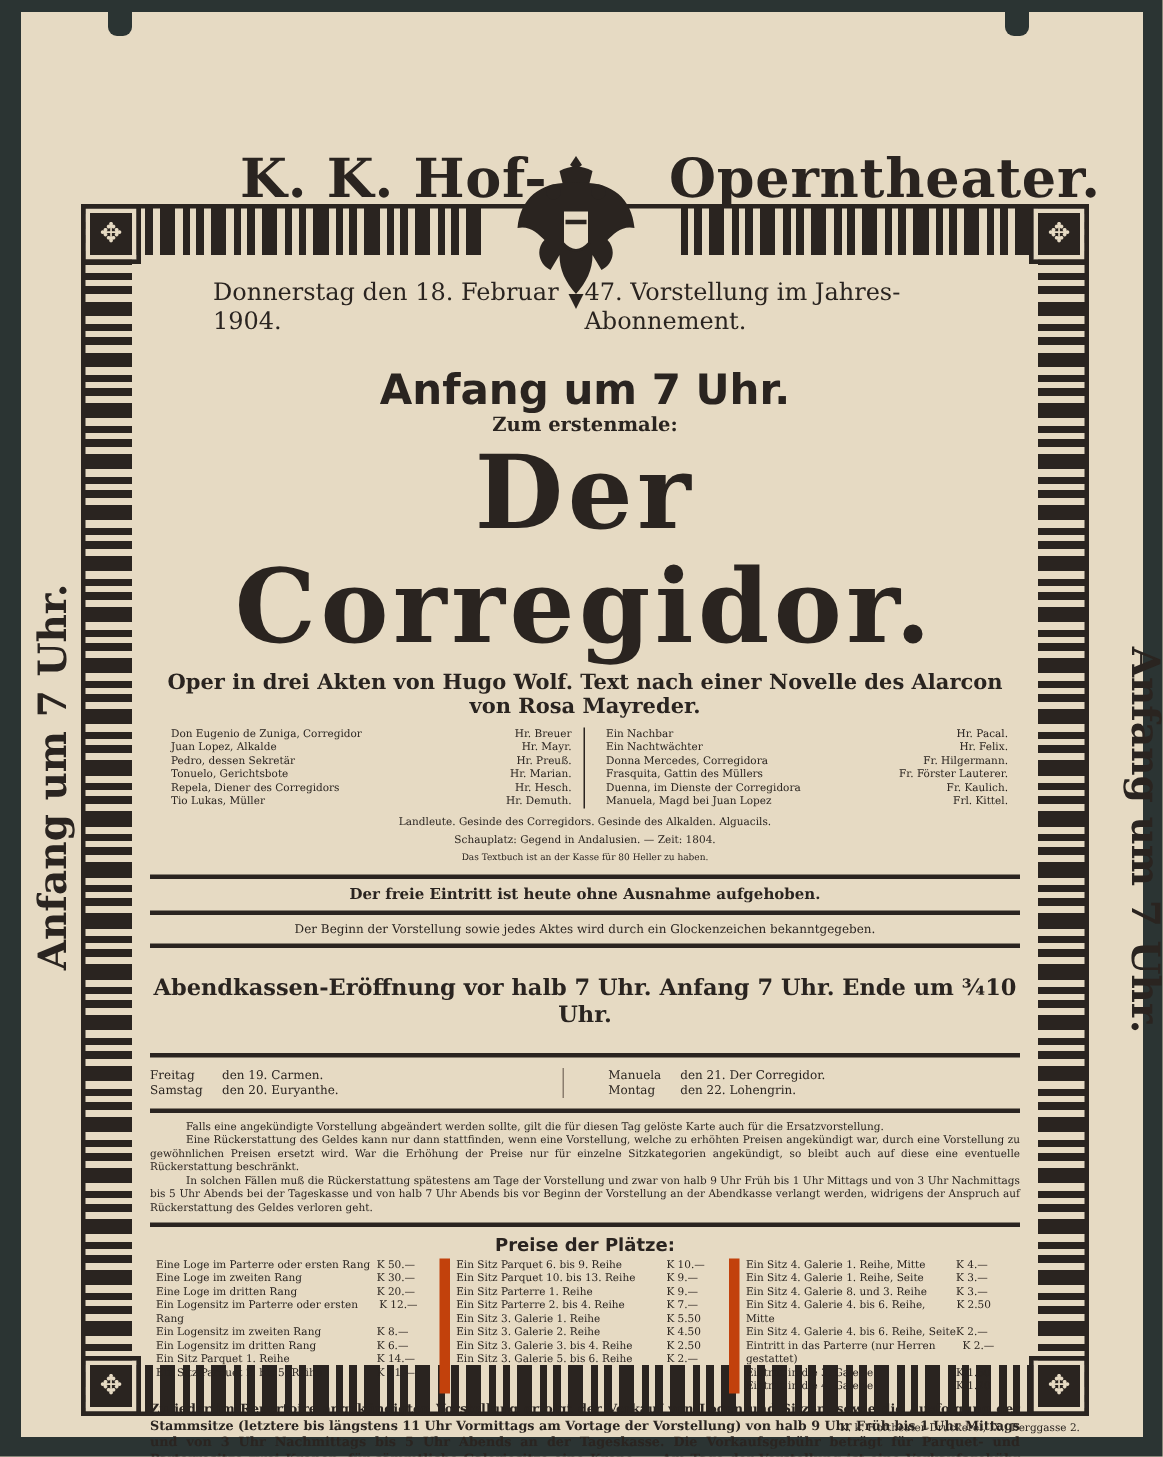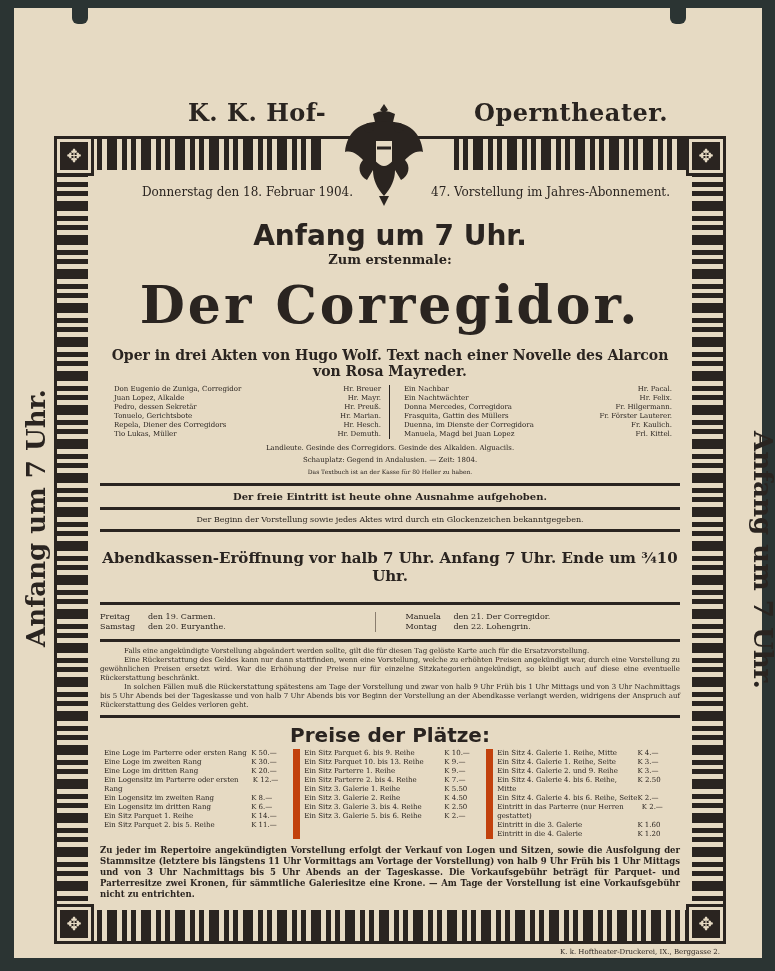--- a/index.html
+++ b/index.html
@@ -1,57 +1,57 @@
 <!DOCTYPE html>
 <html><head>
 <meta charset="utf-8">
 <style>
   html,body{margin:0;padding:0;}
   body{width:775px;height:971px;background:#2b3433;position:relative;overflow:hidden;font-family:"DejaVu Serif",serif;color:#2a2420;}
   .paper{position:absolute;left:14px;top:8px;width:748px;height:950px;background:#e6dac3;}
   .notch{position:absolute;top:0;width:16px;height:16px;background:#2b3433;border-radius:0 0 6px 6px;}
-  .hdr-left,.hdr-right{position:absolute;top:98px;font-family:"DejaVu Serif",serif;font-weight:bold;font-size:24px;letter-spacing:0.5px;color:#2a2420;margin-left:28px;}
+  .hdr-left,.hdr-right{position:absolute;top:98px;font-family:"DejaVu Serif",serif;font-weight:bold;font-size:36px;letter-spacing:0.5px;color:#2a2420;}
   .hdr-left{left:160px;}
   .hdr-right{left:446px;}
   .eagle{position:absolute;left:343px;top:100px;width:82px;height:110px;}
   
   .frame{position:absolute;left:54px;top:136px;width:672px;height:808px;}
   .band{position:absolute;background:
      repeating-linear-gradient(90deg,#2a2420 0 5px,#e6dac3 5px 9px,#2a2420 9px 14px,#e6dac3 14px 19px,#2a2420 19px 29px,#e6dac3 29px 34px);
   }
   .band.v{background:
      repeating-linear-gradient(0deg,#2a2420 0 5px,#e6dac3 5px 9px,#2a2420 9px 14px,#e6dac3 14px 19px,#2a2420 19px 29px,#e6dac3 29px 34px);}
   .band-outline{position:absolute;border:3px solid #2a2420;box-sizing:border-box;}
   .corner{position:absolute;width:34px;height:34px;background:#2a2420;box-sizing:border-box;border:3px solid #e6dac3;outline:3px solid #2a2420;}
   .corner::after{content:"✥";position:absolute;left:0;top:0;width:28px;height:28px;line-height:28px;text-align:center;color:#e6dac3;font-size:18px;}
   .side-text{position:absolute;font-family:"DejaVu Serif",serif;font-weight:bold;font-size:26px;white-space:nowrap;color:#2a2420;}
   .side-left{left:-93px;top:503px;transform:rotate(-90deg);}
   .side-right{left:634px;top:545px;transform:rotate(90deg);}
   .content{position:absolute;left:100px;top:185px;width:580px;}
-  .row2{display:flex;justify-content:space-between;font-size:12px;}
+  .row2{display:flex;justify-content:space-between;font-size:16px;}
   .center{text-align:center;}
   .t-anfang{font-family:"DejaVu Sans",sans-serif;font-weight:bold;font-size:28px;margin-top:20px;}
   .t-bei{font-family:"DejaVu Serif",serif;font-weight:bold;font-size:20px;margin-top:4px;}
   .t-zum{font-weight:bold;font-size:13px;margin-top:0;}
-  .t-title{font-family:"DejaVu Serif",serif;font-weight:bold;font-size:52px;line-height:76px;letter-spacing:3px;}
+  .t-title{font-family:"DejaVu Serif",serif;font-weight:bold;font-size:68px;line-height:76px;letter-spacing:3px;}
   .t-oper{font-size:14px;font-weight:bold;margin-top:4px;}
   .cast{display:flex;margin:6px 0 0 0;font-size:7px;line-height:9px;}
   .cast .col{width:50%;padding:0 8px 0 14px;box-sizing:border-box;}
   .cast .col.l{border-right:1.5px solid #2a2420;}
   .castrow{display:flex;justify-content:space-between;}
   .small{font-size:7px;line-height:12px;}
   .rule{height:3px;background:#2a2420;margin:5px 0;}
   .line-bold{font-size:10px;font-weight:bold;text-align:center;}
   .line-norm{font-size:8px;text-align:center;}
   .opening{font-size:15px;font-weight:bold;text-align:center;margin:17px 0;}
   .sched{display:flex;font-size:8px;line-height:10px;padding:2px 0;}
   .sched .col{width:50%;}
   .sched span.d{display:inline-block;width:48px;}
   .notice{font-size:7px;line-height:9px;text-align:justify;padding:0 0;}
-  .preise-h{font-family:"DejaVu Sans",sans-serif;font-weight:bold;font-size:20px;text-align:center;margin:2px 0;}
+  .preise-h{font-family:"DejaVu Sans",sans-serif;font-weight:bold;font-size:12px;text-align:center;margin:2px 0;}
   .prices{display:flex;font-size:7px;line-height:9px;}
   .prices .col{width:33.3%;padding:0 4px;box-sizing:border-box;}
   .prices .col+.col{border-left:7px solid #c2410c;}
   .prow{display:flex;justify-content:space-between;}
   .prow .p{width:38px;}
   .sale{font-size:8.5px;font-weight:bold;line-height:11px;text-align:justify;margin-top:6px;}
   .printer{position:absolute;left:560px;top:948px;font-size:7px;color:#2a2420;}
 </style>
 </head>
 <body>
@@ -260,21 +260,21 @@
     <div class="col">
       <div class="prow">
           <span>Ein Sitz 4. Galerie 1. Reihe, Mitte</span>
           <span class="p">K <span>4.—</span></span>
         </div>
       <div class="prow">
           <span>Ein Sitz 4. Galerie 1. Reihe, Seite</span>
           <span class="p">K <span>3.—</span></span>
         </div>
       <div class="prow">
-          <span>Ein Sitz 4. Galerie 2. und 9. Reihe</span>
+          <span>Ein Sitz 4. Galerie 8. und 3. Reihe</span>
           <span class="p">K <span>3.—</span></span>
         </div>
       <div class="prow">
           <span>Ein Sitz 4. Galerie 4. bis 6. Reihe, Mitte</span>
           <span class="p">K <span>2.50</span></span>
         </div>
       <div class="prow">
           <span>Ein Sitz 4. Galerie 4. bis 6. Reihe, Seite</span>
           <span class="p">K <span>2.—</span></span>
         </div>

